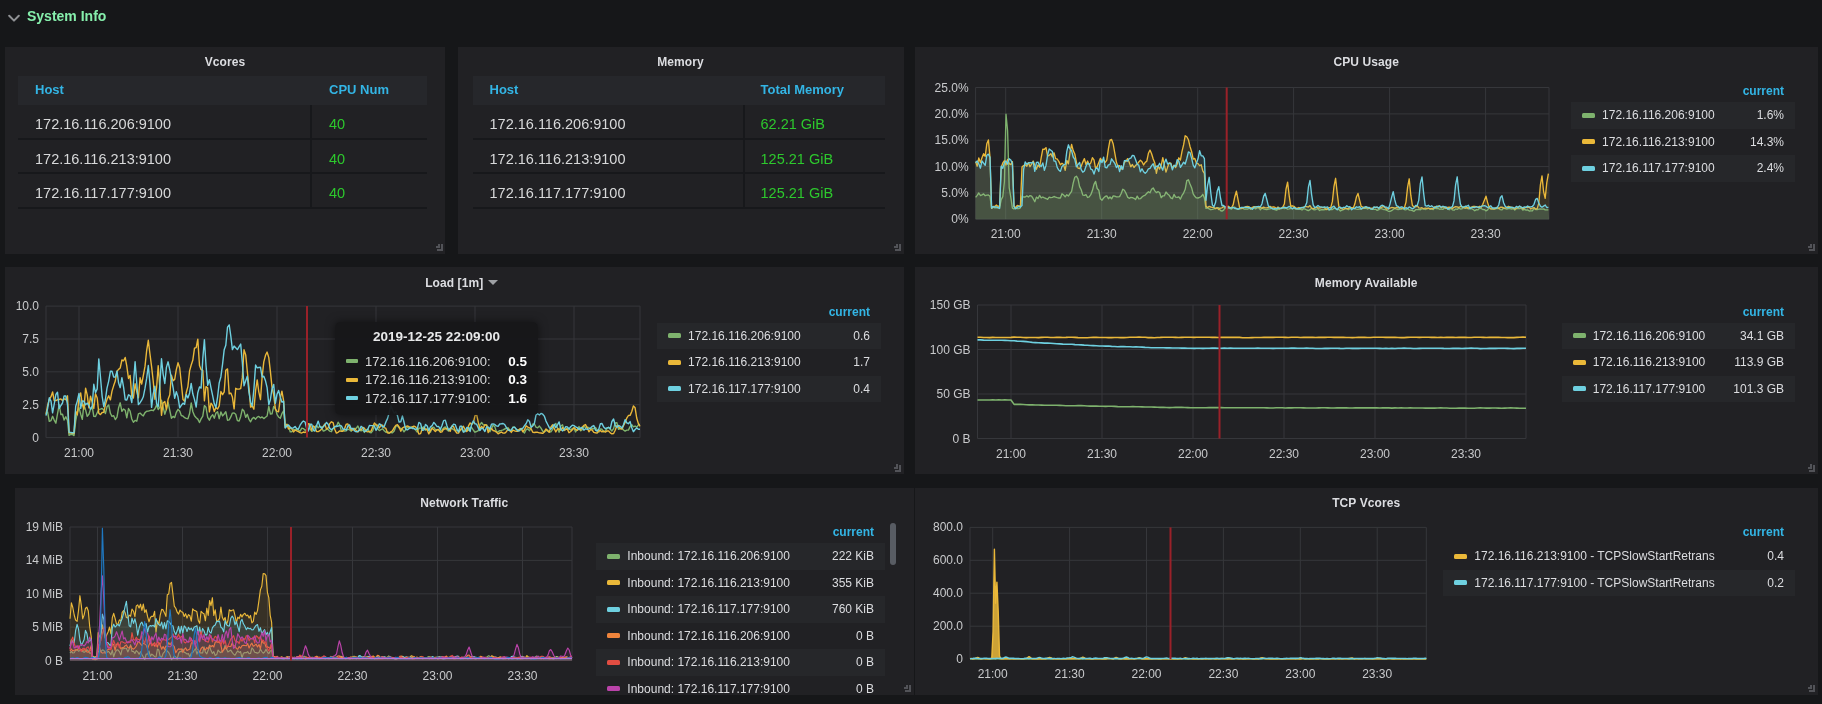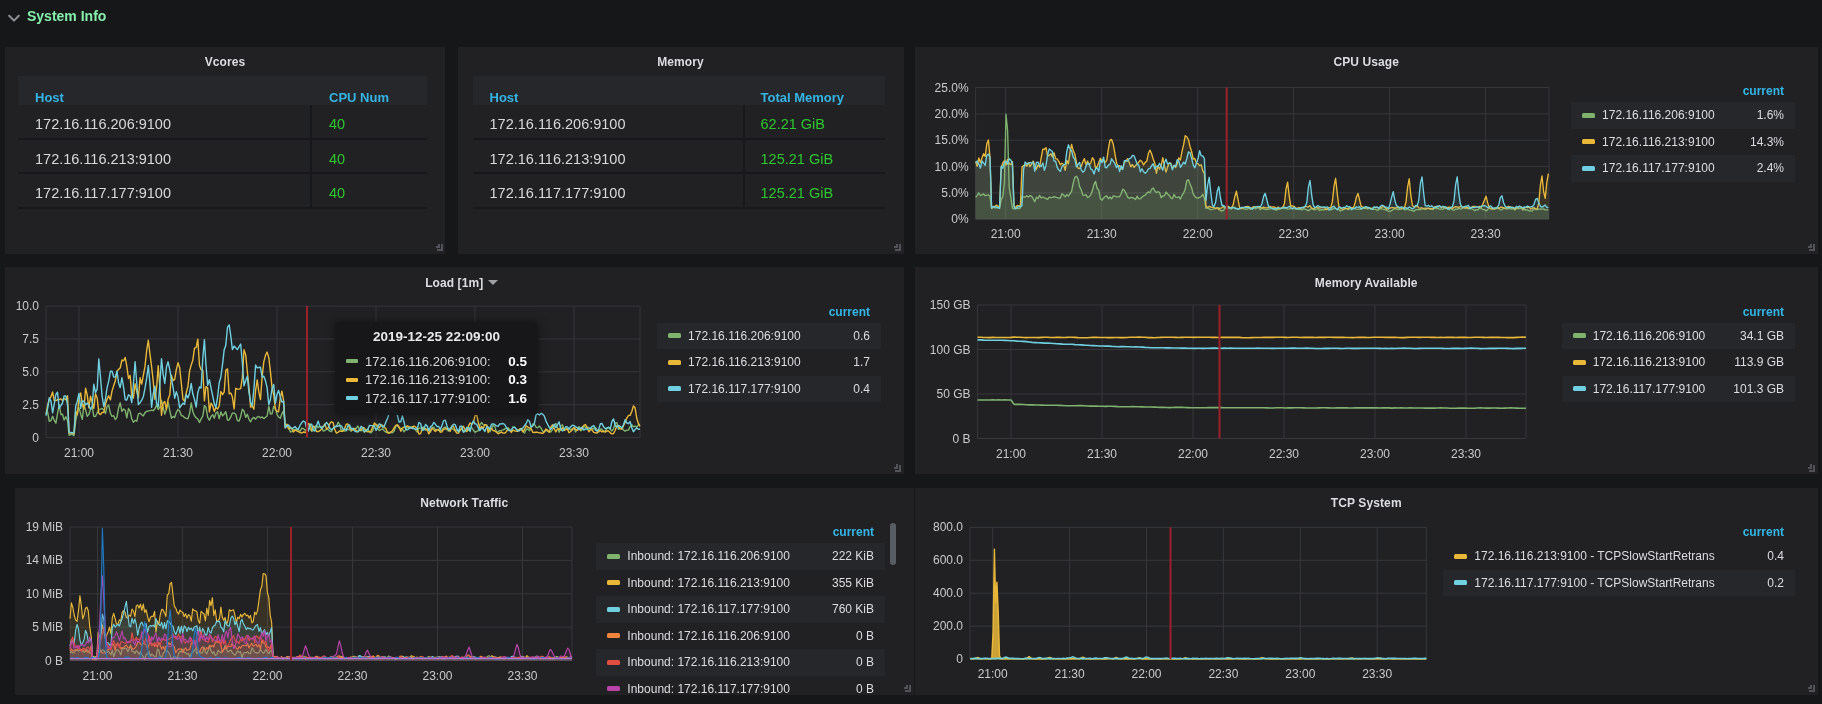--- a/index.html
+++ b/index.html
@@ -4,21 +4,21 @@
 html,body{width:1822px;height:704px;background:#161719;font-family:"Liberation Sans",sans-serif;overflow:hidden}
 body{position:relative}
 .panel{position:absolute;background:#212124}
 .ptitle{position:absolute;top:0;left:0;right:0;height:31px;display:flex;align-items:center;justify-content:center;font-size:12px;font-weight:bold;color:#dcdde1;letter-spacing:0.1px}
 .caret{width:0;height:0;border-left:5px solid transparent;border-right:5px solid transparent;border-top:5.5px solid #9fa1a5}
 svg{position:absolute;top:0;left:0}
 .ax{font-size:12px;fill:#c9cacc;font-family:"Liberation Sans",sans-serif}
 .hdrrow{position:absolute;left:0;top:0;height:32px;display:flex;align-items:center}
 .chev{margin-left:8px;margin-top:6px}
 .hdrtxt{margin-left:7px;font-size:14px;font-weight:bold;color:#86efac}
-.thead{position:absolute;background:#26272b;display:flex;align-items:flex-end;padding-top:6px}
+.thead{position:absolute;background:#26272b;display:flex;align-items:flex-start;padding-top:6px}
 .th{font-size:13px;font-weight:bold;color:#33b5e5}
 .trow{position:absolute;border-bottom:2px solid #17181b;display:flex;align-items:center;padding-top:5px}
 .td{font-size:14.5px;color:#d8d9da}
 .tdg{font-size:14.5px;color:#2dc82d}
 .colline{position:absolute;width:2px;background:#17181b}
 .legend{position:absolute;display:table;border-collapse:collapse}
 .lrow{display:table-row}
 .lrow.odd .lcell{background:#26272a}
 .lcell{display:table-cell;vertical-align:middle;height:26.5px}
 .lhead{display:table-row}
@@ -393,21 +393,21 @@
           <div class="chip" style="background:#BA43A9"></div>
         </div>
         <div class="lcell lname" style="padding-right:42px">Inbound: 172.16.117.177:9100</div>
         <div class="lcell lval">0 B</div>
       </div>
     </div>
     <div class="sbar" style="right:18px;top:35.5px;height:42px"></div>
     <div class="rsz"></div>
   </div>
 <div class="panel" style="left:915px;top:487.5px;width:902.5px;height:207px">
-    <div class="ptitle">TCP System</div>
+    <div class="ptitle">TCP Vcores</div>
     <svg width="902" height="207">
       <g stroke="#36373b" stroke-width="1">
         <line x1="55.0" y1="39.4" x2="511.3" y2="39.4"></line>
         <line x1="55.0" y1="72.3" x2="511.3" y2="72.3"></line>
         <line x1="55.0" y1="105.2" x2="511.3" y2="105.2"></line>
         <line x1="55.0" y1="138.2" x2="511.3" y2="138.2"></line>
         <line x1="55.0" y1="171.1" x2="511.3" y2="171.1"></line>
         <line x1="77.7" y1="39.4" x2="77.7" y2="171.1"></line>
         <line x1="154.6" y1="39.4" x2="154.6" y2="171.1"></line>
         <line x1="231.5" y1="39.4" x2="231.5" y2="171.1"></line>

